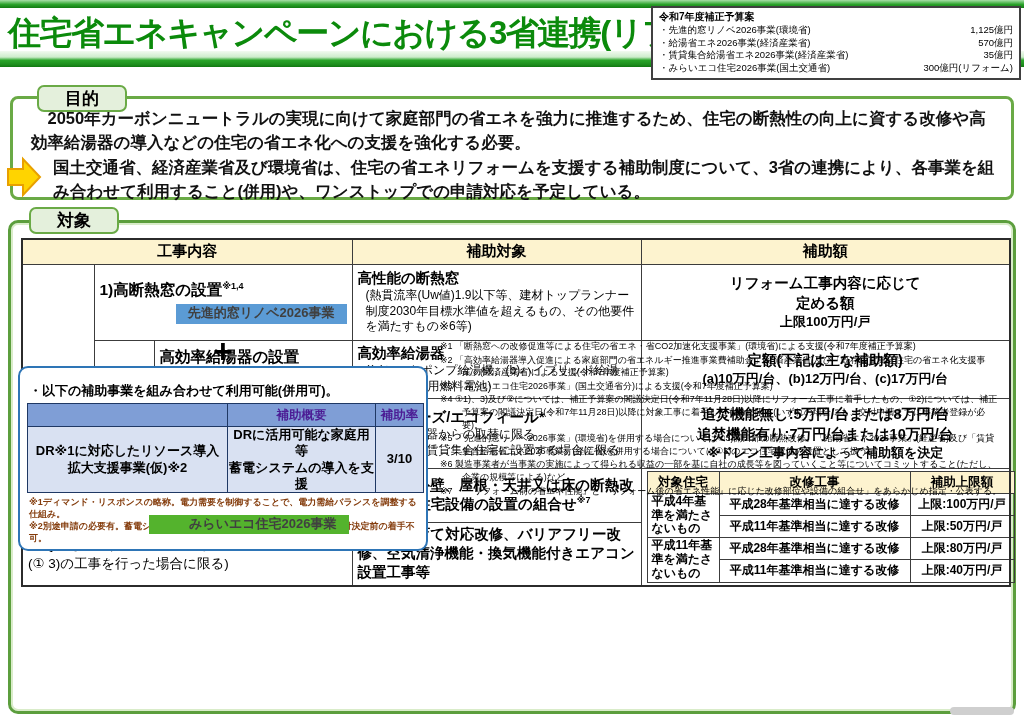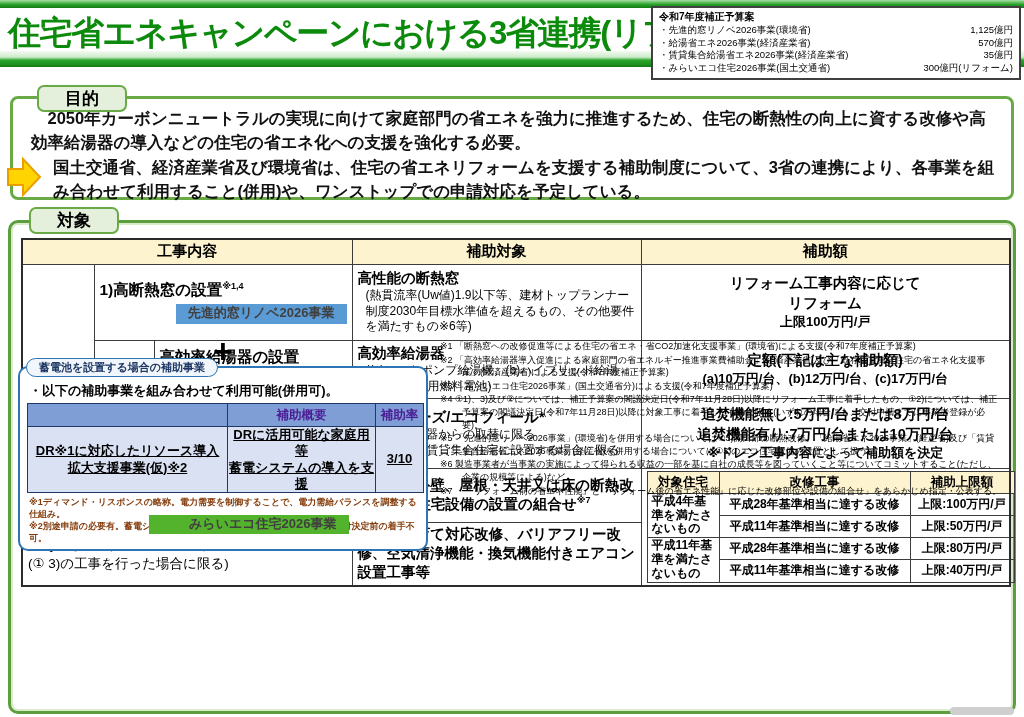--- a/index.html
+++ b/index.html
@@ -73,21 +73,21 @@
   .bottom-left { width:410px; }
   .plus { text-align:center; font-size:34px; font-weight:bold; height:28px; line-height:26px; }
   .battery { position:relative; border:2px solid #2e75b6; border-radius:10px;
     padding:11px 7px 4px; background:#fff; }
   .battery-tab { position:absolute; top:-10px; left:6px; border:1.5px solid #2e75b6; border-radius:10px;
     background:#f1f6fc; color:#1f3864; font-size:11px; font-weight:bold; padding:0 12px; line-height:17px; }
   .battery-intro { font-size:13px; font-weight:bold; margin:3px 0 3px 2px; }
   table.batt { width:100%; border-collapse:collapse; table-layout:fixed; border:1.5px solid #1f3864; }
   table.batt th, table.batt td { border:1.2px solid #1f3864; text-align:center; }
   table.batt th { background:#7f9ed6; color:#4c1d95; font-size:12.5px; height:23px; }
-  table.batt td { background:#d9e1f2; font-size:13px; font-weight:bold; height:42px; line-height:1.25;text-decoration:underline; }
+  table.batt td { background:#d9e1f2; font-size:13px; font-weight:bold; height:42px; line-height:1.25; }
   .battery-notes { color:#843c0c; font-size:9px; font-weight:bold; line-height:1.32; margin:4px 0 0 2px; }
 
   .footnotes { flex:1; padding:2px 4px 0 12px; font-size:9px; line-height:1.4; color:#000; }
   .fn { padding-left:22px; text-indent:-22px; margin-bottom:1px; }
 
   .scroll-nub { position:absolute; right:10px; bottom:2px; width:64px; height:8px;
     background:#cfcfcf; border-radius:4px; }
 </style>
 </head>
 <body>
@@ -151,21 +151,21 @@
         <td colspan="2">
           <span class="workttl">1)高断熱窓の設置</span><sup class="fm">※1,4</sup>
           <div class="badge-right"><span class="badge bg-blue">先進的窓リノベ2026事業</span></div>
         </td>
         <td class="subsidy">
           <div class="t-title">高性能の断熱窓</div>
           <div class="t-detail">(熱貫流率(Uw値)1.9以下等、建材トップランナー制度2030年目標水準値を超えるもの、その他要件を満たすもの※6等)</div>
         </td>
         <td class="amount">
           <div class="a-main">リフォーム工事内容に応じて</div>
-          <div class="a-main">リフォーム</div>
+          <div class="a-main">定める額</div>
           <div class="a-sub">上限100万円/戸</div>
         </td>
       </tr>
       <tr class="r2">
         <td class="subgroup" rowspan="2">
           <div>2)</div>
           <div>給湯器</div>
           <sup class="fm">※2,4</sup>
         </td>
         <td>
@@ -251,21 +251,20 @@
         </td>
       </tr>
     </tbody>
       </table>
   </div>
 
   <div class="bottom">
     <div class="bottom-left">
       <div class="plus">+</div>
       <div class="battery">
-        <div class="battery-tab">蓄電池を設置する場合の補助事業</div>
         <div class="battery-intro">・以下の補助事業を組み合わせて利用可能(併用可)。</div>
         <table class="batt">
           <colgroup>
               <col style="width:200px">
               <col style="width:148px">
               <col style="width:48px">
             </colgroup>
           <tbody>
               <tr>
             <th></th>

